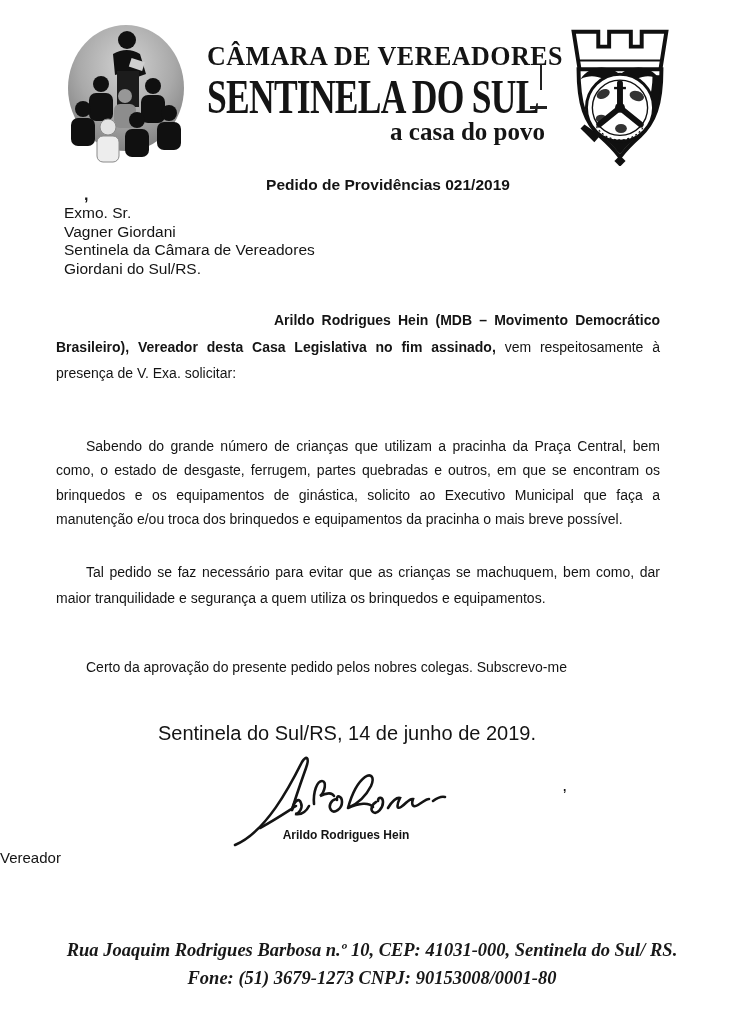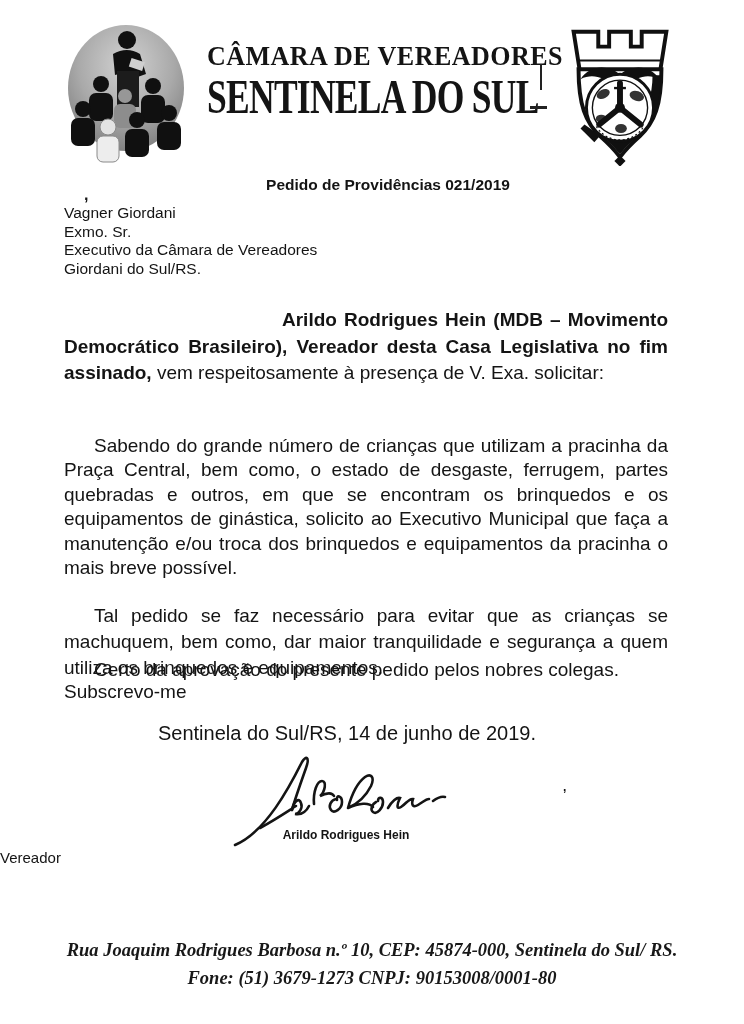--- a/index.html
+++ b/index.html
@@ -26,25 +26,25 @@
   }
   .crest{position:absolute;left:545px;top:18px;width:148px;height:148px;}
   .crest-mark-v{position:absolute;left:540px;top:64px;width:2px;height:26px;background:#222;}
   .crest-mark-h{position:absolute;left:530px;top:106px;width:17px;height:3px;background:#222;}
 
   
   .doc-title{position:absolute;left:0;top:176px;width:744px;text-align:center;
     font-weight:700;font-size:15.5px;padding-left:16px;}
   .stray-comma{position:absolute;left:84px;top:186px;font-weight:700;font-size:16px;}
   .addr{position:absolute;left:64px;top:204px;font-size:15.5px;line-height:18.5px;}
-  .para{position:absolute;left:64px;width:604px;font-size:19px;text-align:justify;}
+  .para{position:absolute;left:56px;width:604px;font-size:14px;text-align:justify;}
   .p1{top:307px;line-height:26.5px;text-indent:218px;}
   .p1 .b{font-weight:700;}
   .p2{top:434px;line-height:24.4px;text-indent:30px;}
-  .p3{top:559px;line-height:26px;text-indent:30px;margin-top:44px;}
+  .p3{top:559px;line-height:26px;text-indent:30px;}
   .p4{top:659px;text-indent:30px;text-align:left;}
   .dateline{position:absolute;left:0;top:722px;width:694px;text-align:center;font-size:20px;}
 
   
   .scribble{position:absolute;left:230px;top:752px;width:225px;height:98px;}
   .sig-name{position:absolute;left:0;top:828px;width:692px;text-align:center;
     font-weight:700;font-size:12px;}
   .sig-role{position:absolute;left:0;top:849px;width:692px;text-align:left;font-size:15px;}
   .stray-right{position:absolute;left:563px;top:780px;font-size:12px;font-weight:700;}
 
@@ -87,20 +87,21 @@
       <rect x="50" y="80" width="22" height="24" rx="6" fill="#8d8d8d"></rect>
     <circle cx="73" cy="96" r="8" fill="#101010"></circle>
       <rect x="61" y="105" width="24" height="28" rx="7" fill="#101010"></rect>
     <circle cx="44" cy="103" r="8" fill="#e3e3e3" stroke="#8a8a8a"></circle>
       <rect x="33" y="112" width="22" height="26" rx="6" fill="#ededed" stroke="#8a8a8a"></rect>
   </svg>
 
   <div class="brand">
     <div class="brand-l1">CÂMARA DE VEREADORES</div>
     <div class="brand-l2">SENTINELA DO SUL</div>
+    <div class="brand-l3">a casa do povo</div>
   </div>
 
   <svg class="crest" viewBox="0 0 150 150" aria-hidden="true">
     <g stroke="#101010" fill="#ffffff">
 
       <path d="M35,52 L29,14 L54,14 L54,29 L65,29 L65,14 L87,14 L87,29 L98,29 L98,14 L123,14 L117,52" stroke-width="4" fill="#fff"></path>
       <line x1="34" y1="43" x2="118" y2="43" stroke-width="2"></line>
 
       <path d="M34,52 C34,88 41,106 56,120 C65,128 70,133 76,141 C82,133 87,128 96,120 C111,106 118,88 118,52 Z" stroke-width="4" fill="#fff"></path>
     </g>
@@ -133,23 +134,23 @@
     </g>
     <rect x="72" y="141" width="8" height="8" transform="rotate(45 76 145)" fill="#101010"></rect>
   </svg>
   <div class="crest-mark-v"></div>
   <div class="crest-mark-h"></div>
 
   <div class="doc-title">Pedido de Providências 021/2019</div>
   <div class="stray-comma">,</div>
 
   <div class="addr">
+    <div>Exmo. Sr.</div>
     <div>Vagner Giordani</div>
-    <div>Exmo. Sr.</div>
-    <div>Executivo da Câmara de Vereadores</div>
+    <div>Sentinela da Câmara de Vereadores</div>
     <div>Giordani do Sul/RS.</div>
   </div>
 
   <div class="para p1">
     <span class="b">Arildo Rodrigues Hein (MDB – Movimento Democrático Brasileiro), Vereador desta Casa Legislativa no fim assinado,</span>
     <span>vem respeitosamente à presença de V. Exa. solicitar:</span>
   </div>
 
   <div class="para p2">Sabendo do grande número de crianças que utilizam a pracinha da Praça Central, bem como, o estado de desgaste, ferrugem, partes quebradas e outros, em que se encontram os brinquedos e os equipamentos de ginástica, solicito ao Executivo Municipal que faça a manutenção e/ou troca dos brinquedos e equipamentos da pracinha o mais breve possível.</div>
   <div class="para p3">Tal pedido se faz necessário para evitar que as crianças se machuquem, bem como, dar maior tranquilidade e segurança a quem utiliza os brinquedos e equipamentos.</div>
@@ -168,17 +169,17 @@
       <path d="M146,50 c-4,2 -6,8 -3,10 c4,3 10,-4 10,-10 c0,-5 -5,-6 -5,-1"></path>
       <path d="M158,56 c4,-7 9,-11 12,-10 c-3,6 -4,12 1,9 c5,-3 8,-9 12,-8 c-2,6 0,9 5,6 c5,-3 8,-6 11,-6"></path>
       <path d="M203,49 c4,-3 8,-5 12,-4"></path>
     </g>
   </svg>
   <div class="stray-right">,</div>
   <div class="sig-name">Arildo Rodrigues Hein</div>
   <div class="sig-role">Vereador</div>
 
   <div class="footer">
-    <div>Rua Joaquim Rodrigues Barbosa n.º 10, CEP: 45874-000, Sentinela do Sul/ RS.</div>
+    <div>Rua Joaquim Rodrigues Barbosa n.º 10, CEP: 41031-000, Sentinela do Sul/ RS.</div>
     <div>Fone: (51) 3679-1273 CNPJ: 90153008/0001-80</div>
   </div>
 
 </div>
 
 </body></html>

